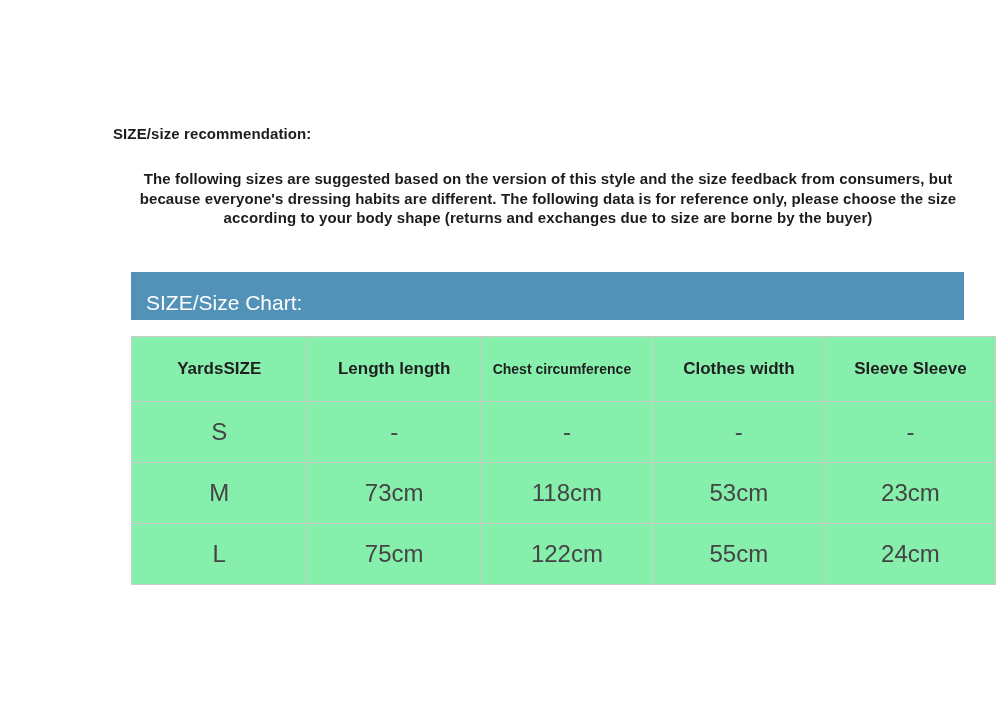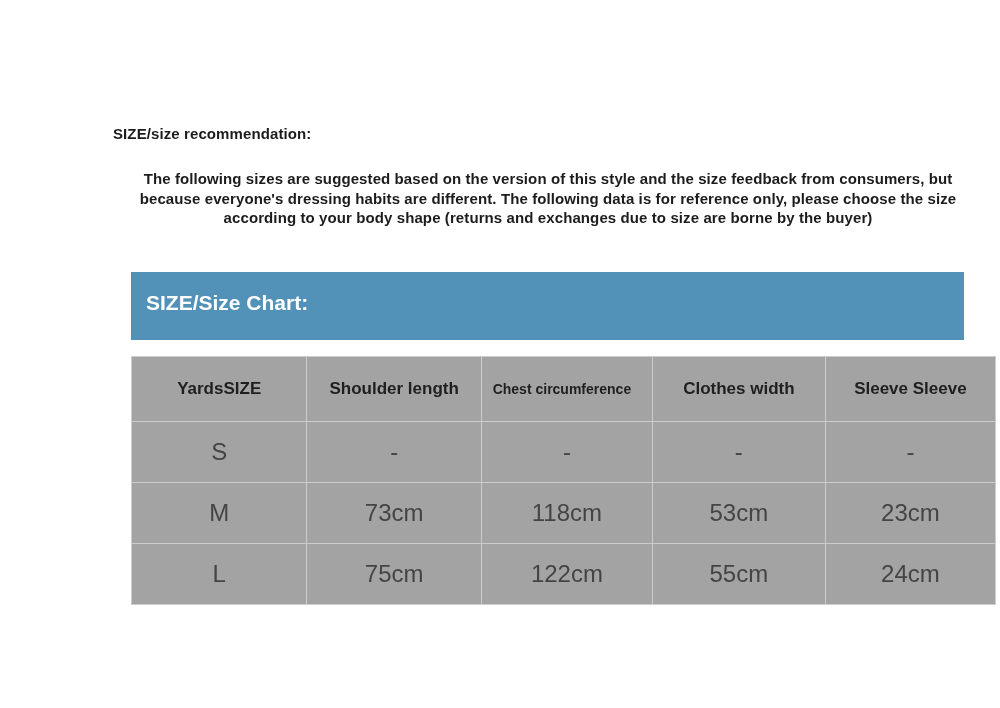--- a/index.html
+++ b/index.html
@@ -32,37 +32,37 @@
     letter-spacing: 0.1px;
     text-align: center;
   }
   .size-chart {
     position: absolute;
     left: 67px;
     top: 208px;
     width: 865px;
   }
   .size-chart-title-bar {
-    height: 68px;
+    height: 48px;
     background: #5292b8;
     color: #ffffff;
     font-size: 21px;
-    font-weight: bold;
+    font-weight: normal;
     line-height: 62px;
     padding-left: 15px;
   }
   table.size-table {
     width: 100%;
     border-collapse: collapse;
     table-layout: fixed;
   }
   table.size-table th,
   table.size-table td {
     border: 1px solid #cccccc;
-    background: #a3a3a3;
+    background: #86efac;
   }
   table.size-table thead th {
     height: 65px;
     font-size: 17px;
     font-weight: bold;
     color: #1f1f1f;
     text-align: center;
     vertical-align: middle;
   }
   table.size-table thead th.chest-col {
@@ -99,21 +99,21 @@
     <colgroup>
       <col class="c0">
         <col class="c1">
         <col class="c2">
         <col class="c3">
         <col class="c4">
     </colgroup>
     <thead>
       <tr>
         <th>YardsSIZE</th>
-        <th>Shoulder length</th>
+        <th>Length length</th>
         <th class="chest-col">Chest circumference</th>
         <th>Clothes width</th>
         <th>Sleeve Sleeve</th>
       </tr>
     </thead>
     <tbody>
       <tr>
         <td>S</td>
         <td>-</td>
         <td>-</td>

